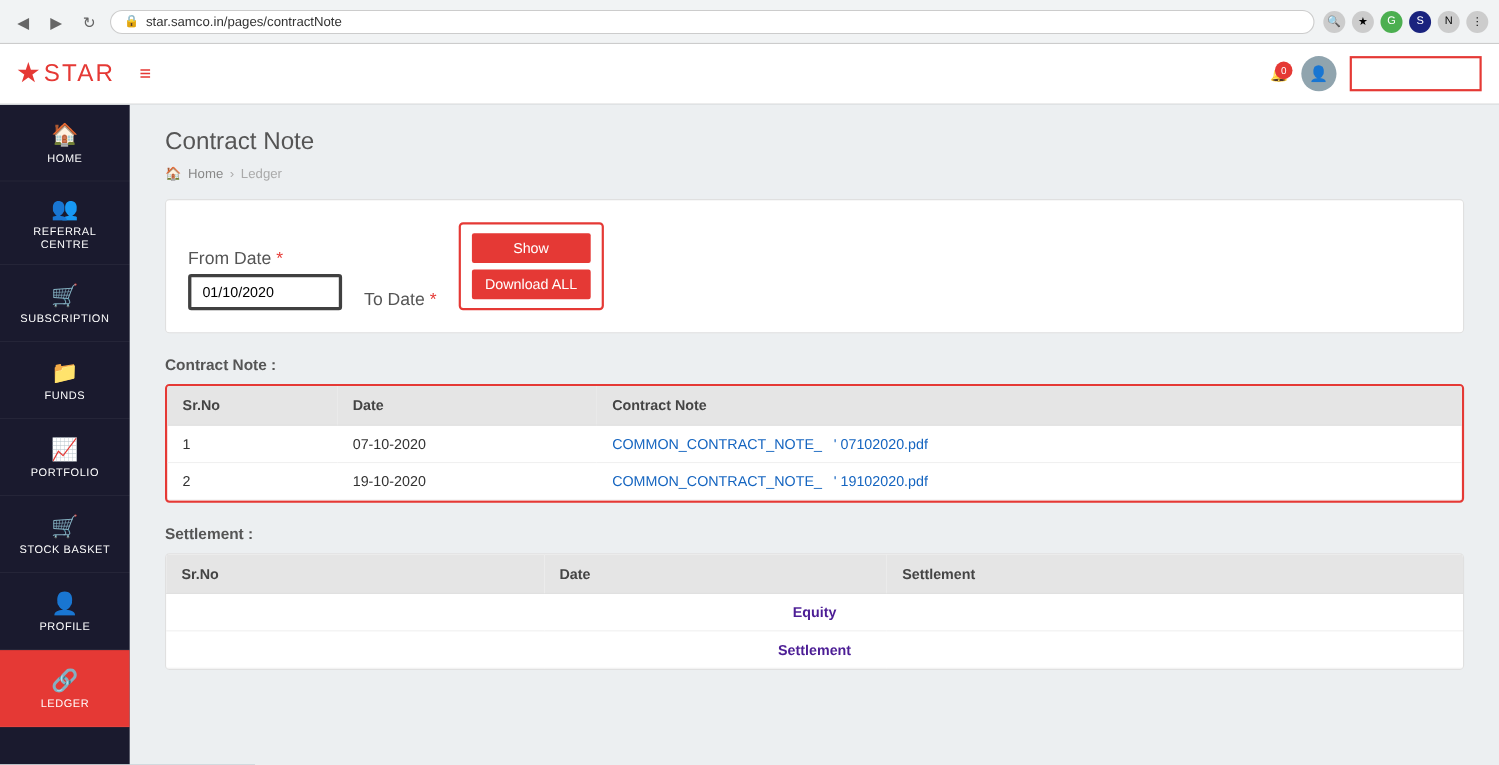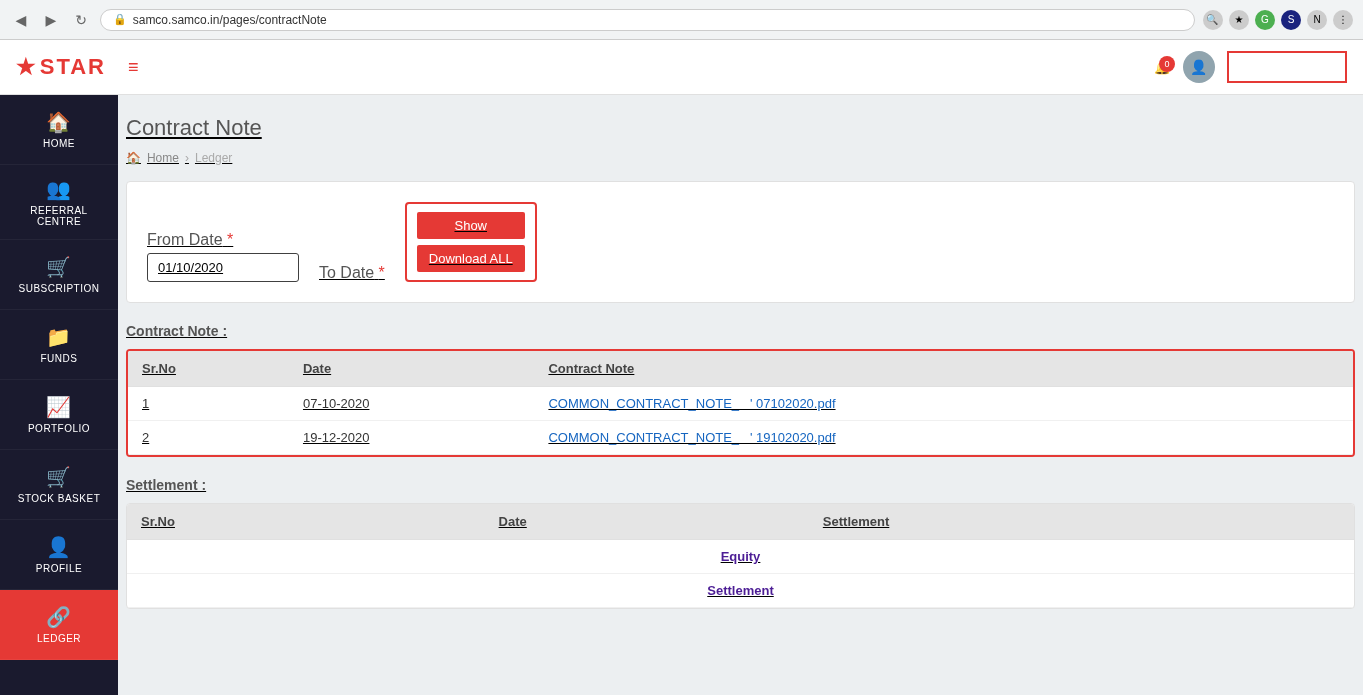--- a/index.html
+++ b/index.html
@@ -60,21 +60,21 @@
       gap: 4px;
     }
     .logo-star-icon {
       color: #e53935;
       font-size: 22px;
       font-weight: bold;
     }
     .logo-text {
       color: #e53935;
       font-size: 22px;
-      font-weight: 700;
+      font-weight: 400;
       letter-spacing: 2px;
     }
     .hamburger-icon {
       color: #e53935;
       font-size: 18px;
       cursor: pointer;
       margin-left: 10px;
     }
     .top-nav-right {
       margin-left: auto;
@@ -147,22 +147,21 @@
     .sidebar-icon { font-size: 20px; margin-bottom: 4px; color: white; }
     .sidebar-icon.orange { color: #ff9800; }
     .sidebar-icon.white { color: white; }
     .sidebar-label { font-size: 10px; text-transform: uppercase; letter-spacing: 0.5px; color: white; text-align: center; }
 
     
     .content {
       flex: 1;
       background: #eceff1;
       overflow-y: auto;
-      padding: 20px 8px;
-      text-decoration: underline;
+      padding: 20px 32px;
     }
     .page-title {
       font-size: 22px;
       color: #555;
       font-weight: 400;
       margin-bottom: 10px;
     }
     .breadcrumb {
       display: flex;
       align-items: center;
@@ -192,25 +191,25 @@
       display: flex;
       flex-direction: column;
       gap: 4px;
     }
     .form-label {
       font-size: 16px;
       color: #555;
     }
     .required { color: #e53935; }
     .form-input {
-      border: 1px solid #404040;
+      border: 3px solid #404040;
       border-radius: 3px;
       padding: 6px 10px;
       font-size: 13px;
-      width: 152px;
+      width: 140px;
     }
     .btn-group {
       display: flex;
       flex-direction: column;
       gap: 6px;
       border: 2px solid #e53935;
       padding: 8px 10px;
       border-radius: 4px;
     }
     .btn-show {
@@ -280,21 +279,21 @@
   </style>
 </head>
 <body>
 
 <div class="browser-chrome">
   <button class="nav-btn">◀</button>
   <button class="nav-btn">▶</button>
   <button class="nav-btn">↻</button>
   <div class="address-bar">
     <span class="lock-icon">🔒</span>
-    <span>samco.samco.in/pages/contractNote</span>
+    <span>star.samco.in/pages/contractNote</span>
   </div>
   <div class="browser-actions">
     <div class="browser-icon">🔍</div>
     <div class="browser-icon">★</div>
     <div class="browser-icon" style="background:#4caf50; color:white;">G</div>
     <div class="browser-icon" style="background:#1a237e; color:white;">S</div>
     <div class="browser-icon">N</div>
     <div class="browser-icon">⋮</div>
   </div>
 </div>
@@ -400,21 +399,21 @@
               </tr>
             </thead>
             <tbody>
               <tr>
                 <td>1</td>
                 <td>07-10-2020</td>
                 <td class="link-cell">COMMON_CONTRACT_NOTE_&nbsp;&nbsp;&nbsp;'&nbsp;07102020.pdf</td>
               </tr>
               <tr>
                 <td>2</td>
-                <td>19-12-2020</td>
+                <td>19-10-2020</td>
                 <td class="link-cell">COMMON_CONTRACT_NOTE_&nbsp;&nbsp;&nbsp;'&nbsp;19102020.pdf</td>
               </tr>
             </tbody>
           </table>
         </div>
       </div>
 
       <div>
         <div class="section-title">Settlement :</div>
         <div class="table-card">

